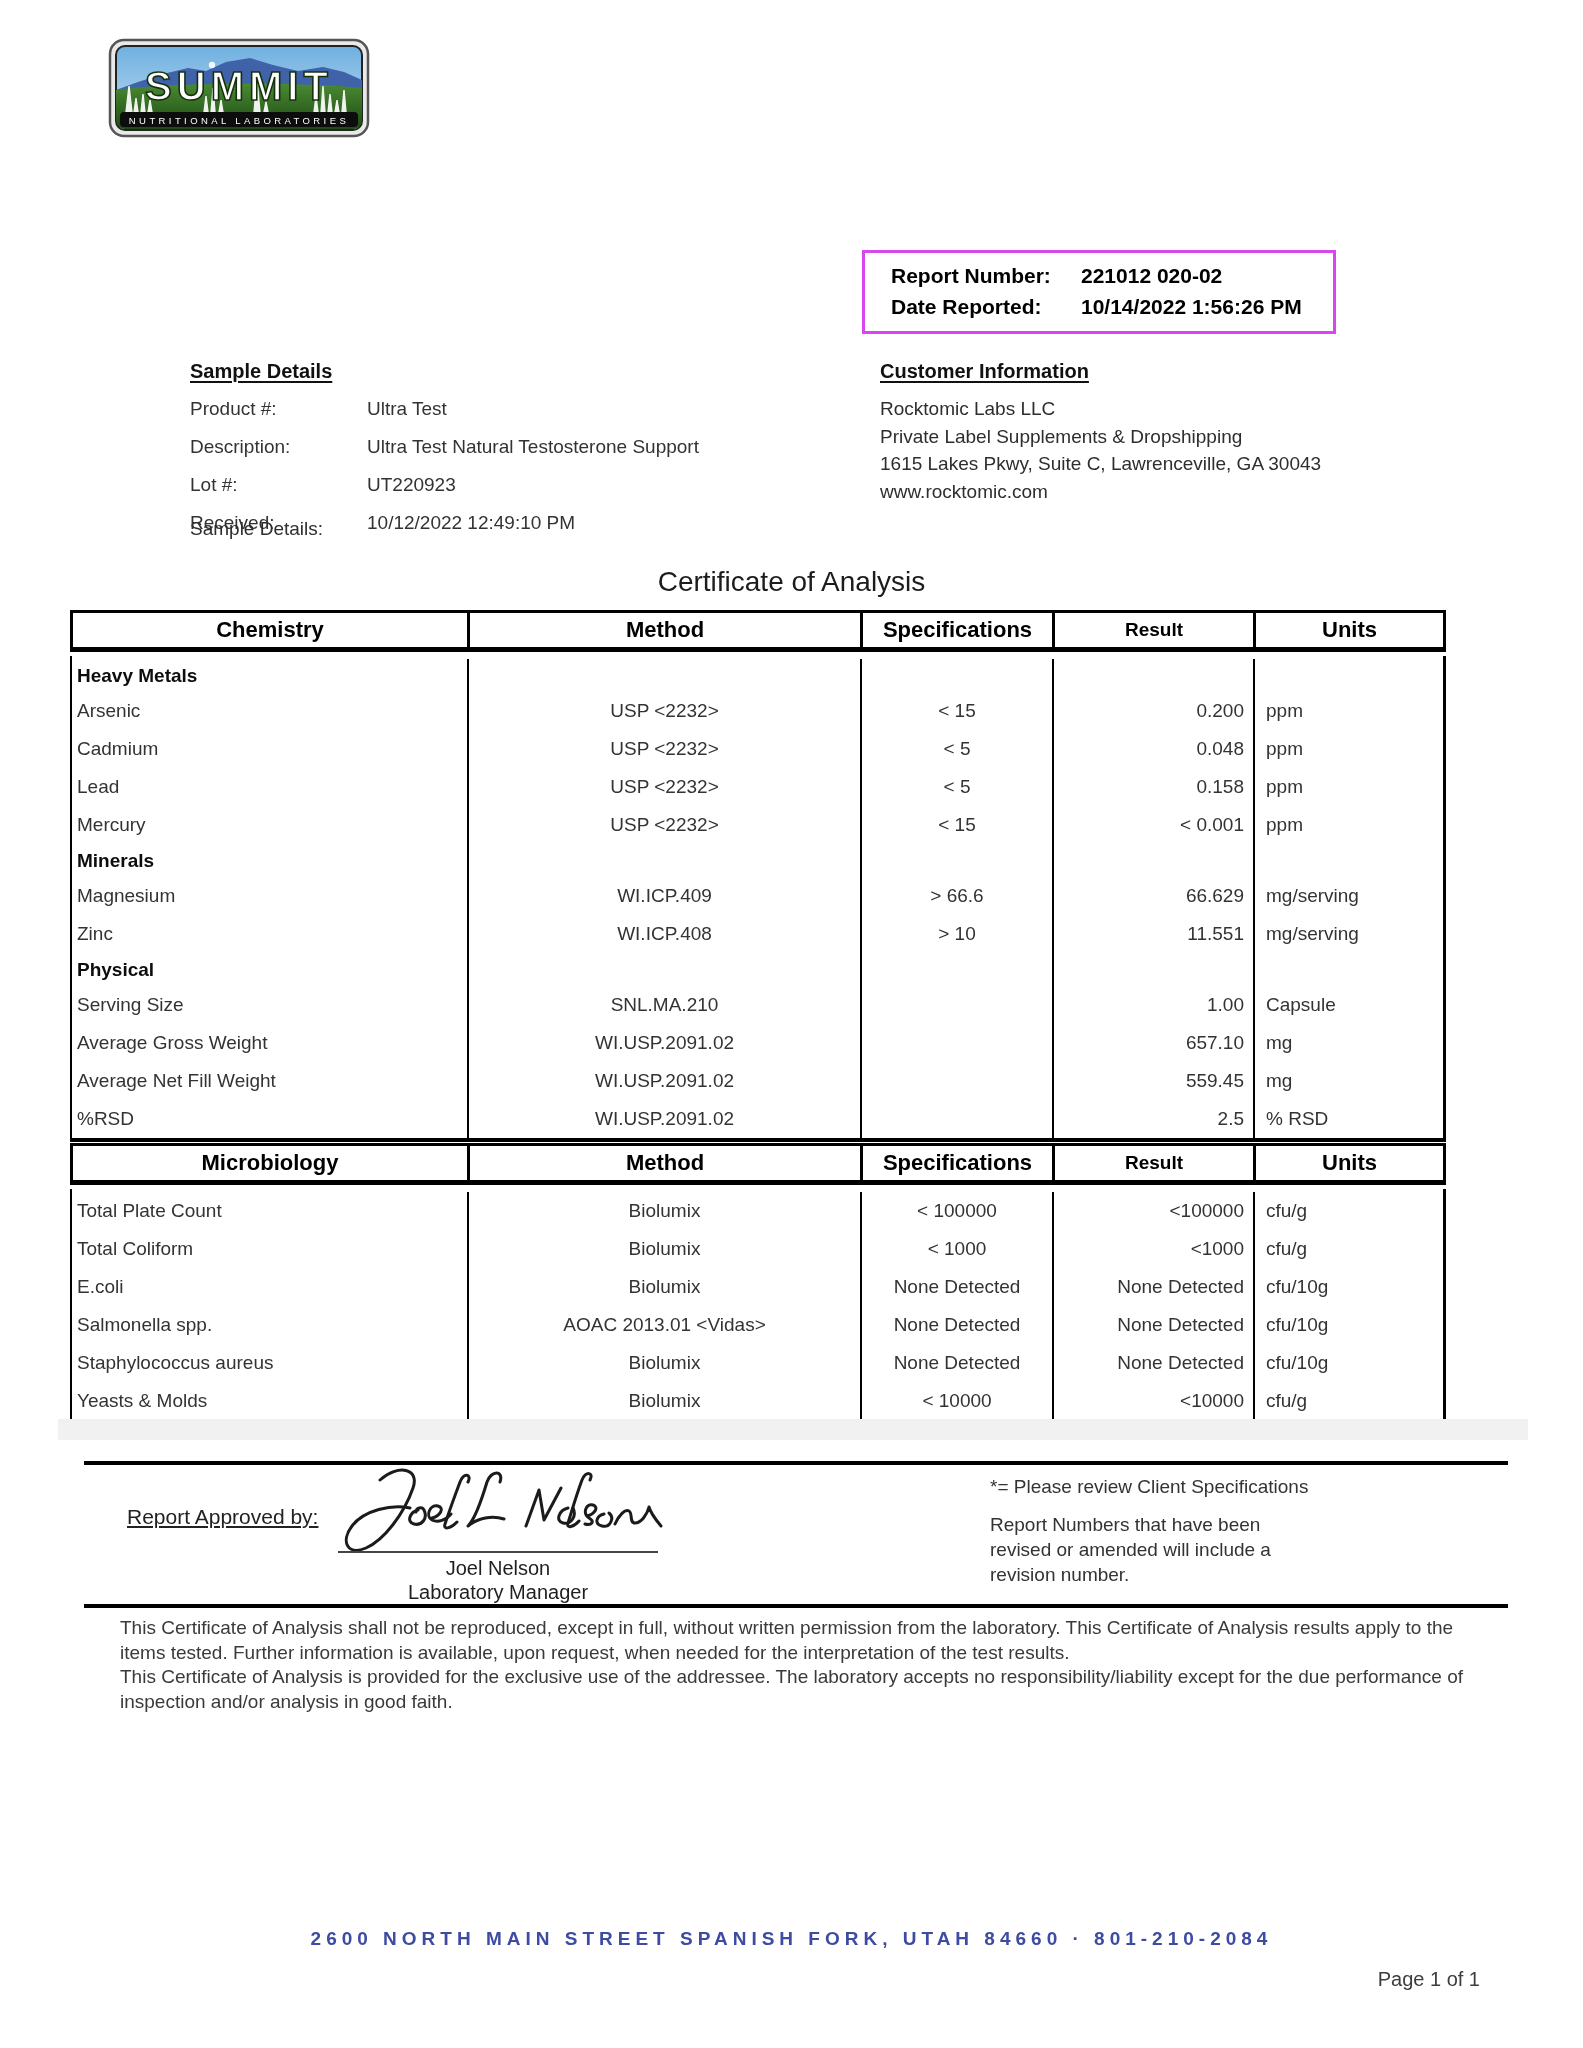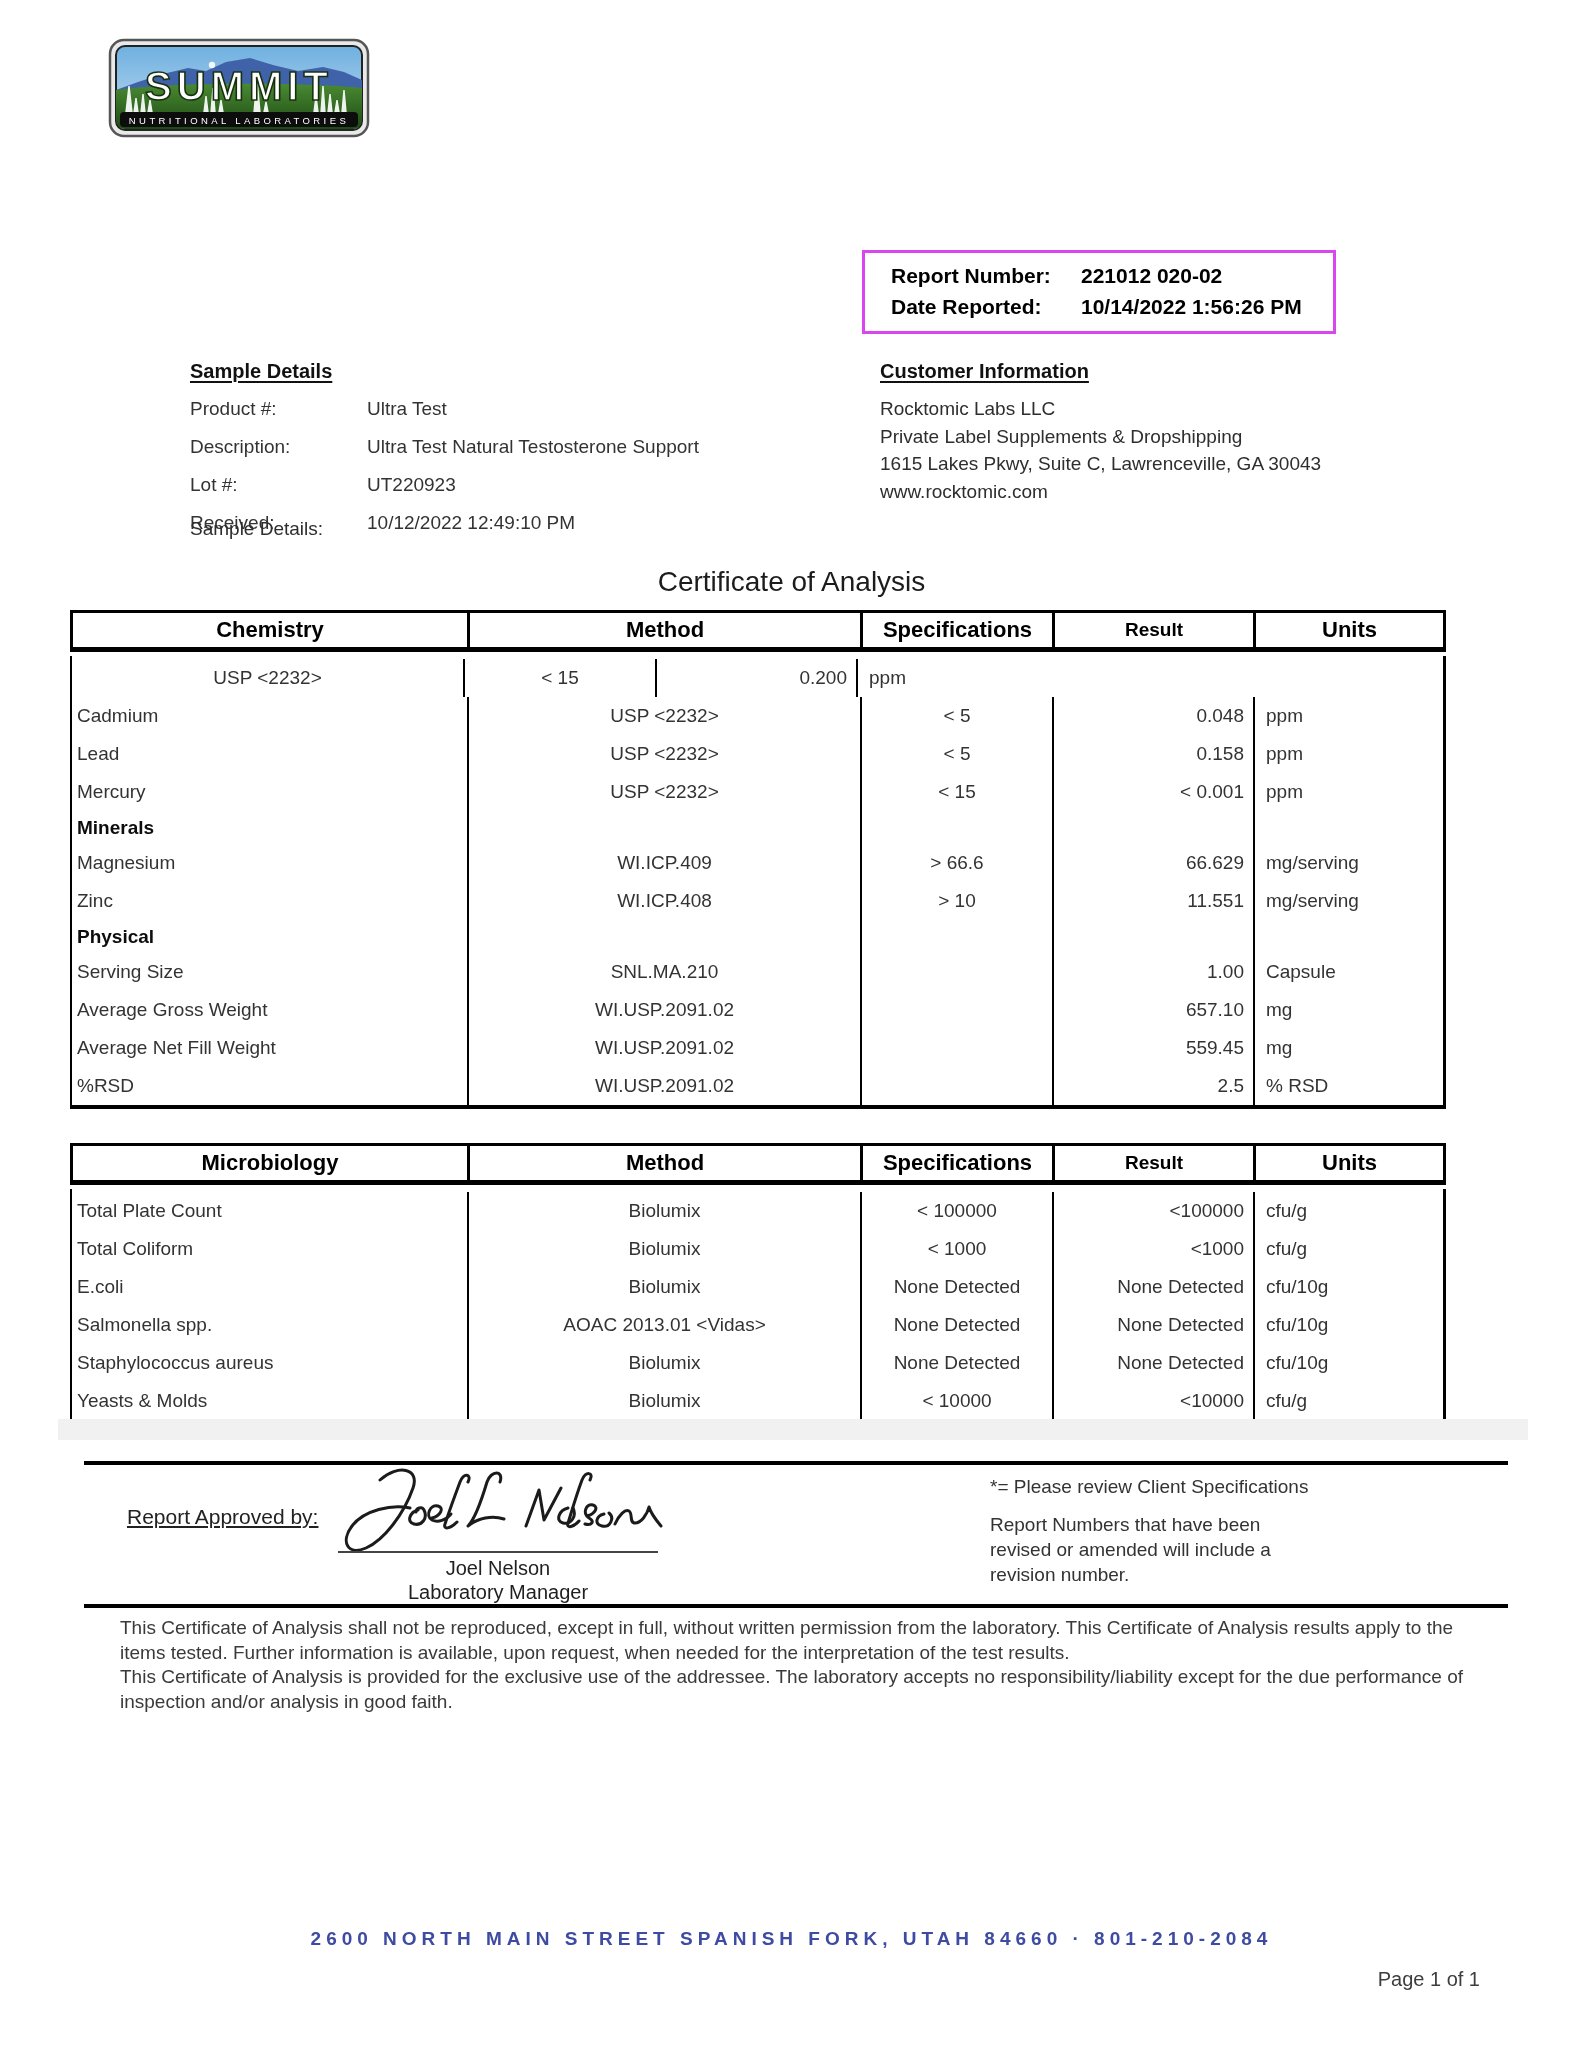--- a/index.html
+++ b/index.html
@@ -172,22 +172,30 @@
   <div class="tbl chem">
     <div class="tbl-head">
       <div class="hc h1">Chemistry</div>
       <div class="hc h2">Method</div>
       <div class="hc h3">Specifications</div>
       <div class="hc h4">Result</div>
       <div class="hc h5">Units</div>
     </div>
     <div class="tbl-body">
 
-
-        <div class="trow row-data">
+        <div class="trow row-section">
+          <div class="c c1">Heavy Metals</div>
+          <div class="c c2"></div>
+          <div class="c c3"></div>
+          <div class="c c4"></div>
+          <div class="c c5"></div>
+        </div>
+
+        <div class="trow row-data">
+          <div class="c c1">Arsenic</div>
           <div class="c c2">USP &lt;2232&gt;</div>
           <div class="c c3">&lt; 15</div>
           <div class="c c4">0.200</div>
           <div class="c c5">ppm</div>
         </div>
 
         <div class="trow row-data">
           <div class="c c1">Cadmium</div>
           <div class="c c2">USP &lt;2232&gt;</div>
           <div class="c c3">&lt; 5</div>

